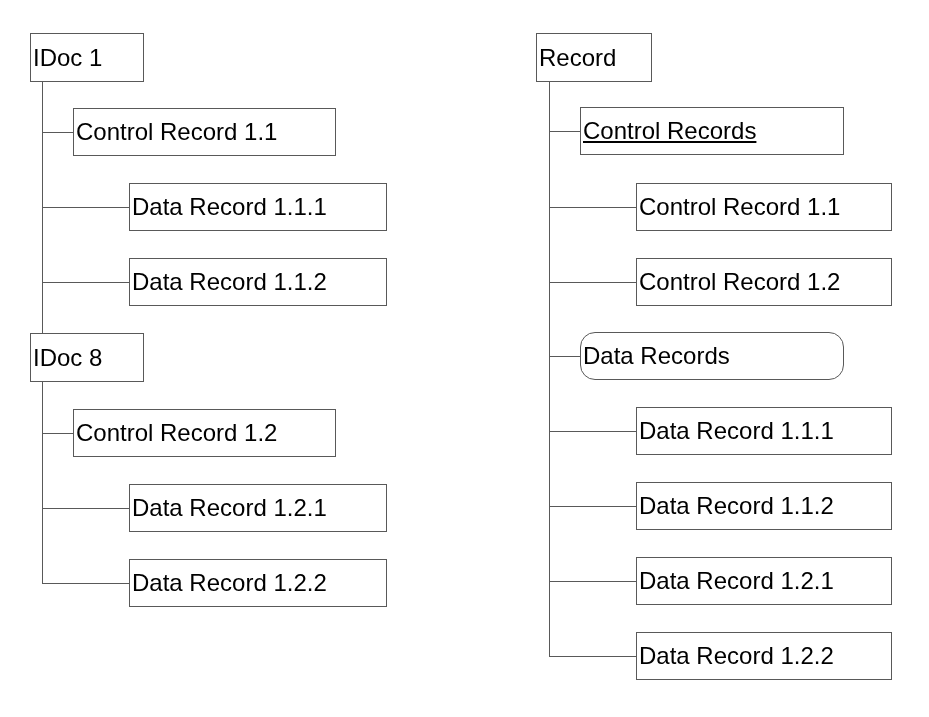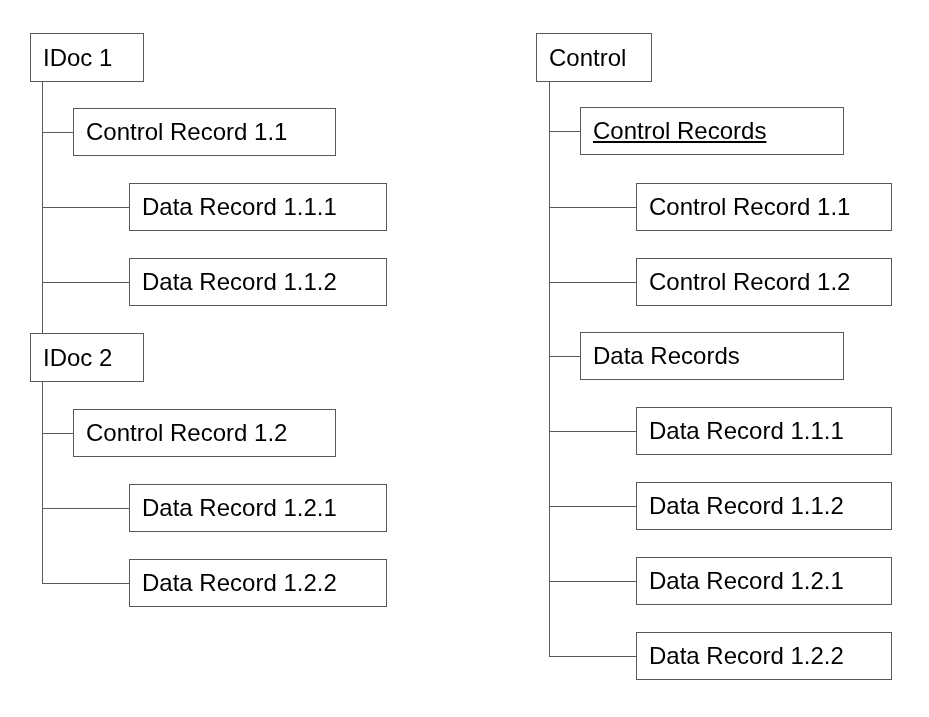--- a/index.html
+++ b/index.html
@@ -17,21 +17,21 @@
   }
   .node {
     position: absolute;
     box-sizing: border-box;
     background: #ffffff;
     border: 1px solid #595959;
     color: #000000;
     font-size: 24px;
     display: flex;
     align-items: center;
-    padding-left: 12px;
+    padding-left: 2px;
     white-space: nowrap;
     z-index: 2;
   }
   .vline {
     position: absolute;
     width: 1px;
     background: #595959;
     z-index: 1;
   }
   .hline {
@@ -54,42 +54,42 @@
     <div class="hline" style="left:42px; top:207px; width:87px;"></div>
     <div class="hline" style="left:42px; top:282px; width:87px;"></div>
     <div class="hline" style="left:42px; top:433px; width:31px;"></div>
     <div class="hline" style="left:42px; top:508px; width:87px;"></div>
     <div class="hline" style="left:42px; top:583px; width:87px;"></div>
 
     <div class="node" style="left:30px;  top:33px;  width:114px; height:49px;">IDoc 1</div>
     <div class="node" style="left:73px;  top:108px; width:263px; height:48px;">Control Record 1.1</div>
     <div class="node" style="left:129px; top:183px; width:258px; height:48px;">Data Record 1.1.1</div>
     <div class="node" style="left:129px; top:258px; width:258px; height:48px;">Data Record 1.1.2</div>
-    <div class="node" style="left:30px;  top:333px; width:114px; height:49px;">IDoc 2</div>
+    <div class="node" style="left:30px;  top:333px; width:114px; height:49px;">IDoc 8</div>
     <div class="node" style="left:73px;  top:409px; width:263px; height:48px;">Control Record 1.2</div>
     <div class="node" style="left:129px; top:484px; width:258px; height:48px;">Data Record 1.2.1</div>
     <div class="node" style="left:129px; top:559px; width:258px; height:48px;">Data Record 1.2.2</div>
   </div>
 
   <div>
 
     <div class="vline" style="left:549px; top:82px; height:574px;"></div>
     <div class="hline" style="left:549px; top:131px; width:31px;"></div>
     <div class="hline" style="left:549px; top:207px; width:87px;"></div>
     <div class="hline" style="left:549px; top:282px; width:87px;"></div>
     <div class="hline" style="left:549px; top:356px; width:31px;"></div>
     <div class="hline" style="left:549px; top:431px; width:87px;"></div>
     <div class="hline" style="left:549px; top:506px; width:87px;"></div>
     <div class="hline" style="left:549px; top:581px; width:87px;"></div>
     <div class="hline" style="left:549px; top:656px; width:87px;"></div>
 
-    <div class="node" style="left:536px; top:33px;  width:116px; height:49px;">Control</div>
+    <div class="node" style="left:536px; top:33px;  width:116px; height:49px;">Record</div>
     <div class="node" style="left:580px; top:107px; width:264px; height:48px;text-decoration:underline;">Control Records</div>
     <div class="node" style="left:636px; top:183px; width:256px; height:48px;">Control Record 1.1</div>
     <div class="node" style="left:636px; top:258px; width:256px; height:48px;">Control Record 1.2</div>
-    <div class="node" style="left:580px; top:332px; width:264px; height:48px;">Data Records</div>
+    <div class="node" style="left:580px; top:332px; width:264px; height:48px;border-radius:15px;">Data Records</div>
     <div class="node" style="left:636px; top:407px; width:256px; height:48px;">Data Record 1.1.1</div>
     <div class="node" style="left:636px; top:482px; width:256px; height:48px;">Data Record 1.1.2</div>
     <div class="node" style="left:636px; top:557px; width:256px; height:48px;">Data Record 1.2.1</div>
     <div class="node" style="left:636px; top:632px; width:256px; height:48px;">Data Record 1.2.2</div>
   </div>
 
 </div>
 
 </body></html>

